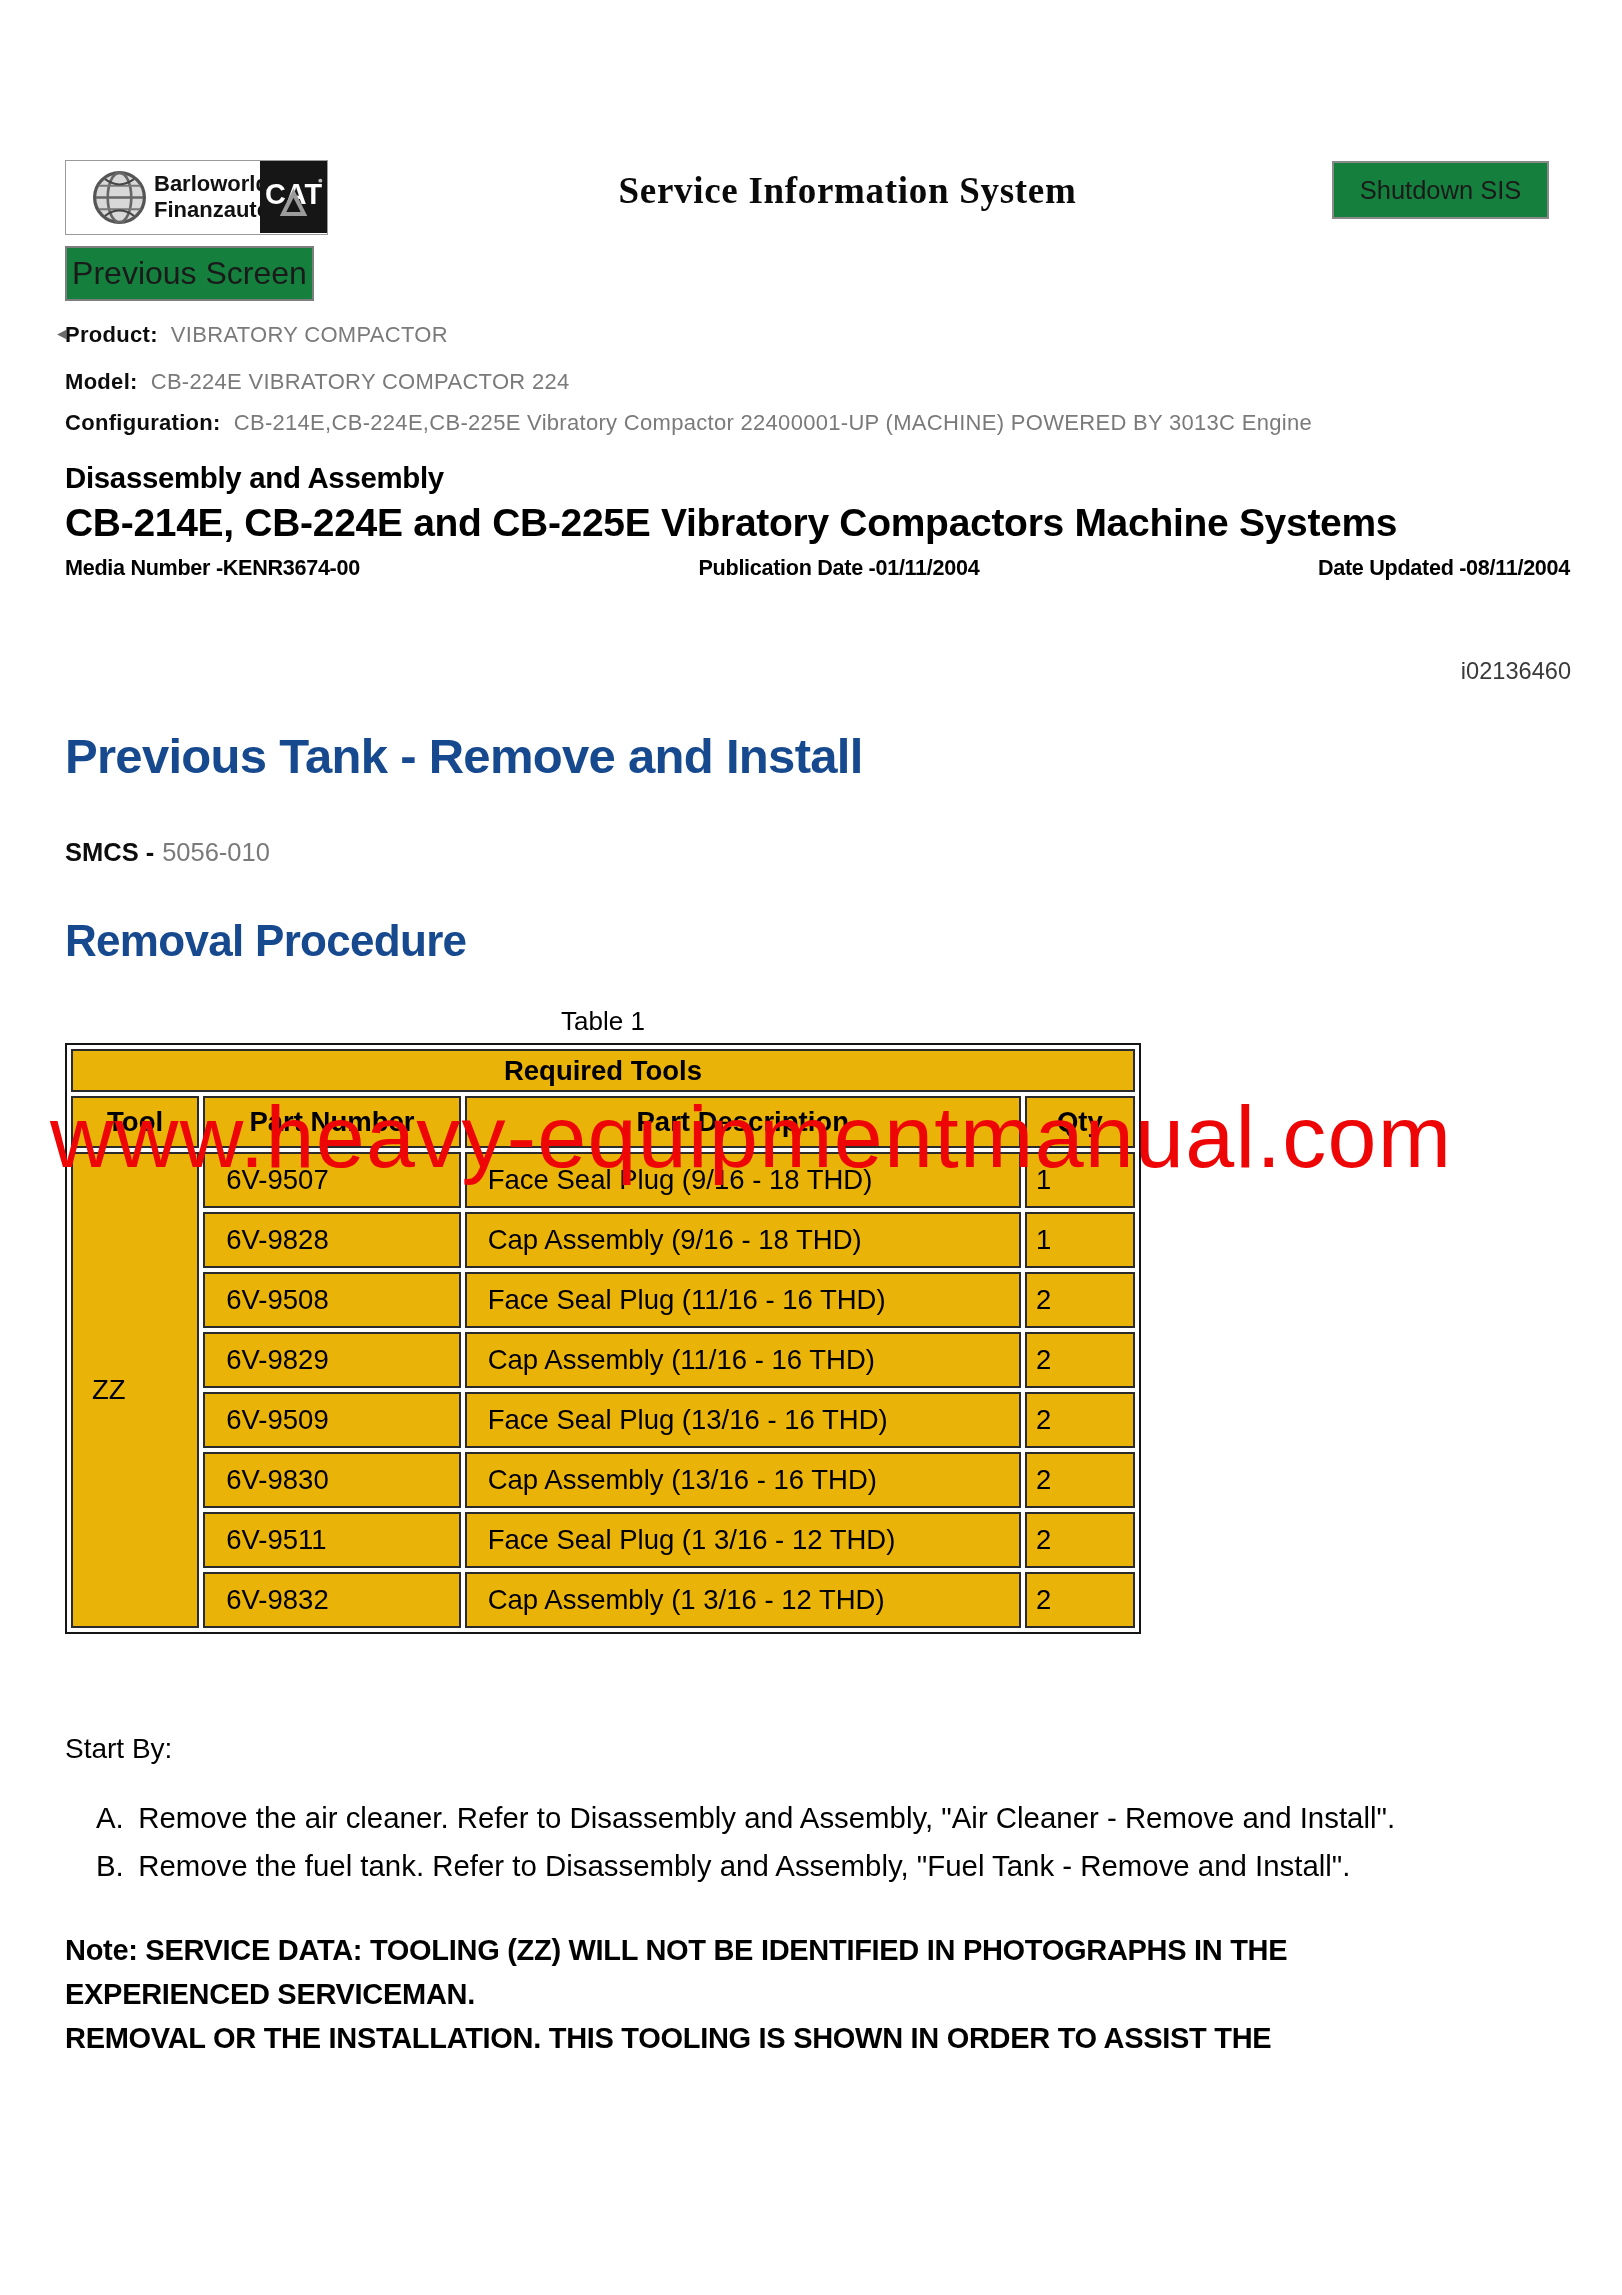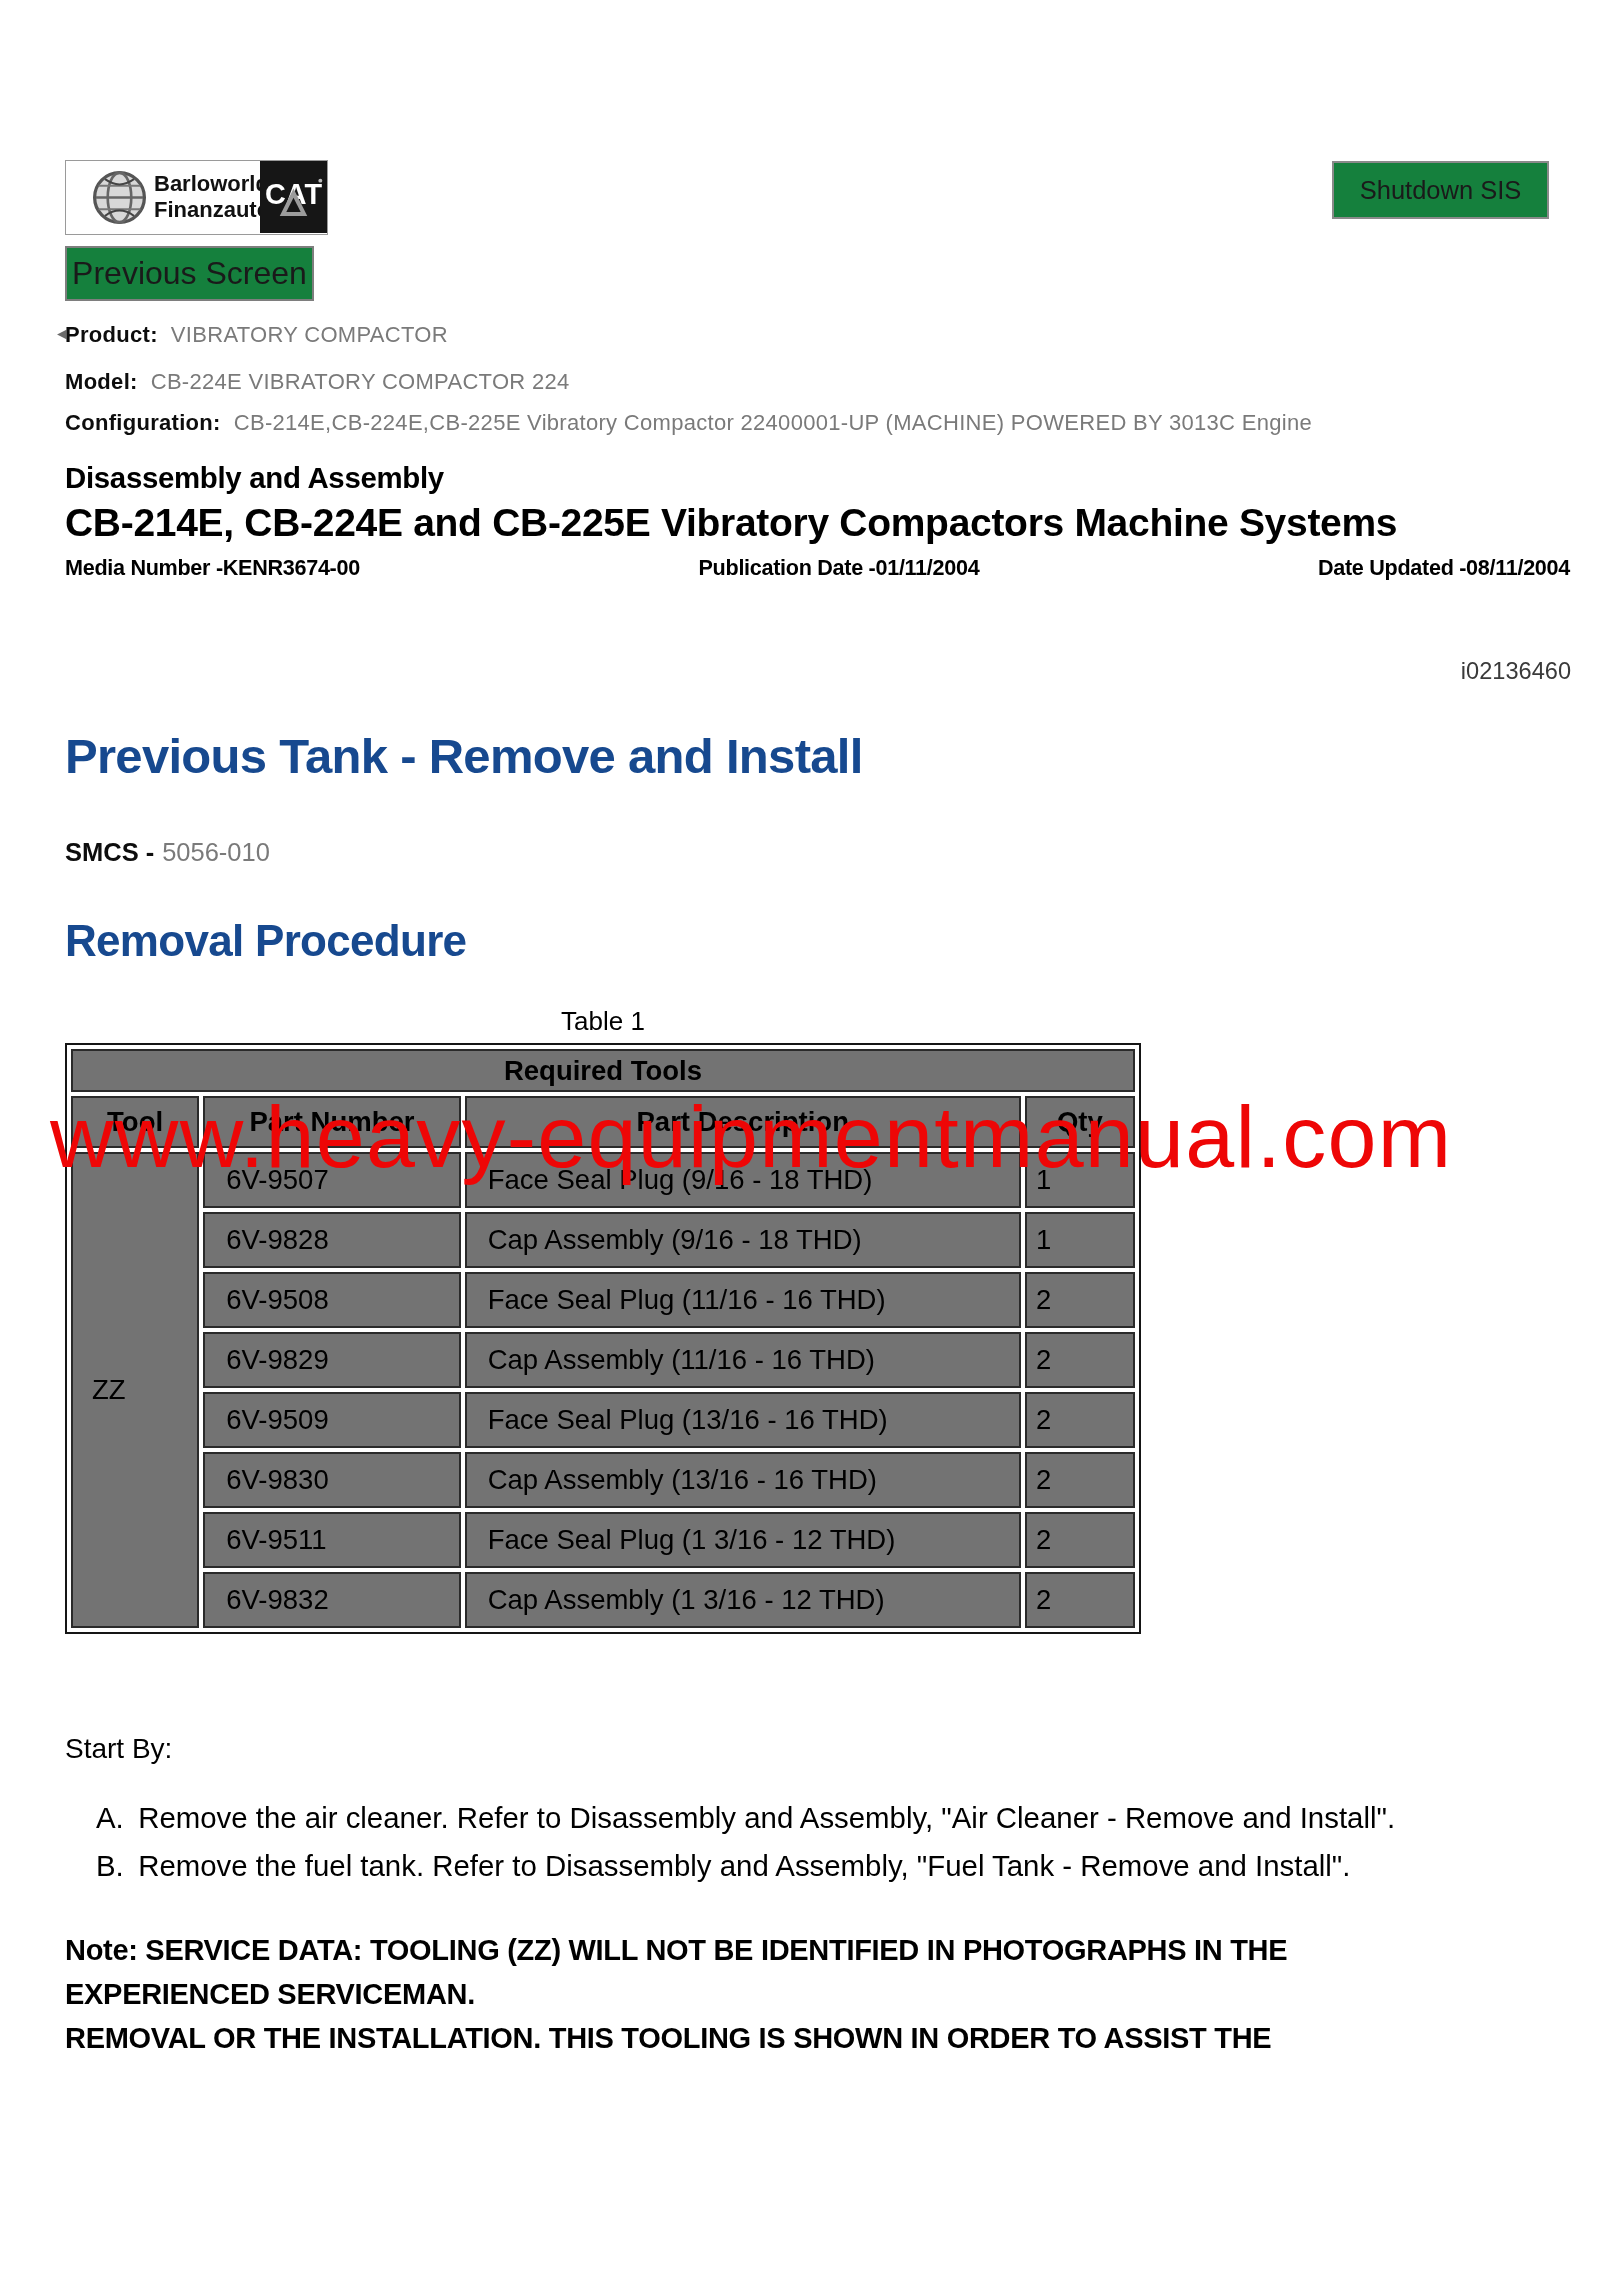--- a/index.html
+++ b/index.html
@@ -55,21 +55,21 @@
   .h2-title{left:65px;top:916px;font-size:44px;font-weight:bold;letter-spacing:-0.7px;}
 
   
   .tbl-caption{left:65px;top:1006px;width:1076px;text-align:center;font-size:26px;}
   .tbl-wrap{left:65px;top:1043px;width:1076px;}
   table.tools{
     width:100%;border-collapse:separate;border-spacing:4.6px;
     border:2.6px solid #151515;background:#fff;table-layout:fixed;
   }
   table.tools td,table.tools th{
-    border:2px solid #2a2a2a;background:#737373;box-sizing:border-box;
+    border:2px solid #2a2a2a;background:#eab308;box-sizing:border-box;
     font-size:27.5px;vertical-align:middle;
   }
   td.tbl-title{height:43px;text-align:center;font-weight:bold;font-size:27px;}
   th.colhead{height:52px;text-align:center;font-weight:bold;font-size:25.5px;padding:0 3.9px;}
   td.cell{height:56px;padding-left:21px;text-align:left;}
   td.toolcell{padding-left:19px;font-size:28px;vertical-align:middle;}
   td.qty{padding-left:9.2px;}
 
   
   .watermark{
@@ -106,20 +106,21 @@
       <svg viewBox="0 0 102 110">
         <rect x="0" y="0" width="102" height="110" fill="#161616"></rect>
         <text x="51" y="66" text-anchor="middle" font-family="Liberation Sans, sans-serif" font-size="44" font-weight="bold" fill="#ffffff" letter-spacing="0">CAT</text>
         <polygon points="51,42 30,84 72,84" fill="#9b9b9b"></polygon>
         <polygon points="51,56 40,78 62,78" fill="#161616"></polygon>
         <circle cx="92" cy="30" r="3" fill="#bbbbbb"></circle>
       </svg>
     </div>
   </div>
 
+  <div class="abs sis-title">Service Information System</div>
   <div class="abs btn shutdown-btn">Shutdown SIS</div>
   <div class="abs btn prev-btn">Previous Screen</div>
 
   <div class="abs back-arrow">◄</div>
   <div class="abs meta-row" style="top:322px;">
     <span class="meta-label">Product:</span><span class="meta-value">VIBRATORY COMPACTOR</span>
   </div>
   <div class="abs meta-row" style="top:369px;">
     <span class="meta-label">Model:</span><span class="meta-value">CB-224E VIBRATORY COMPACTOR 224</span>
   </div>

